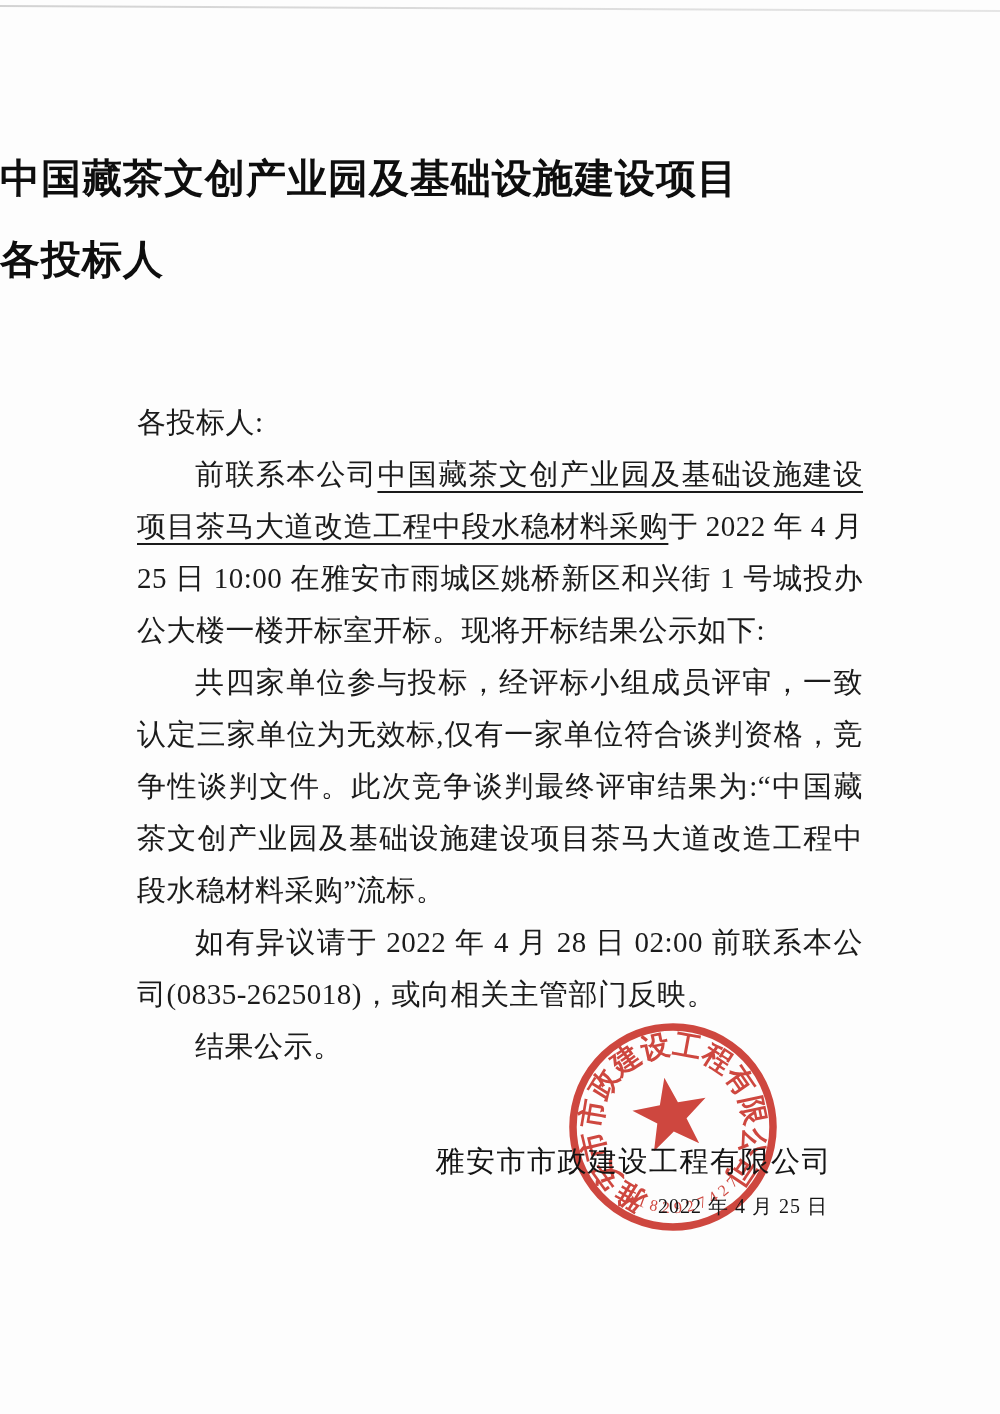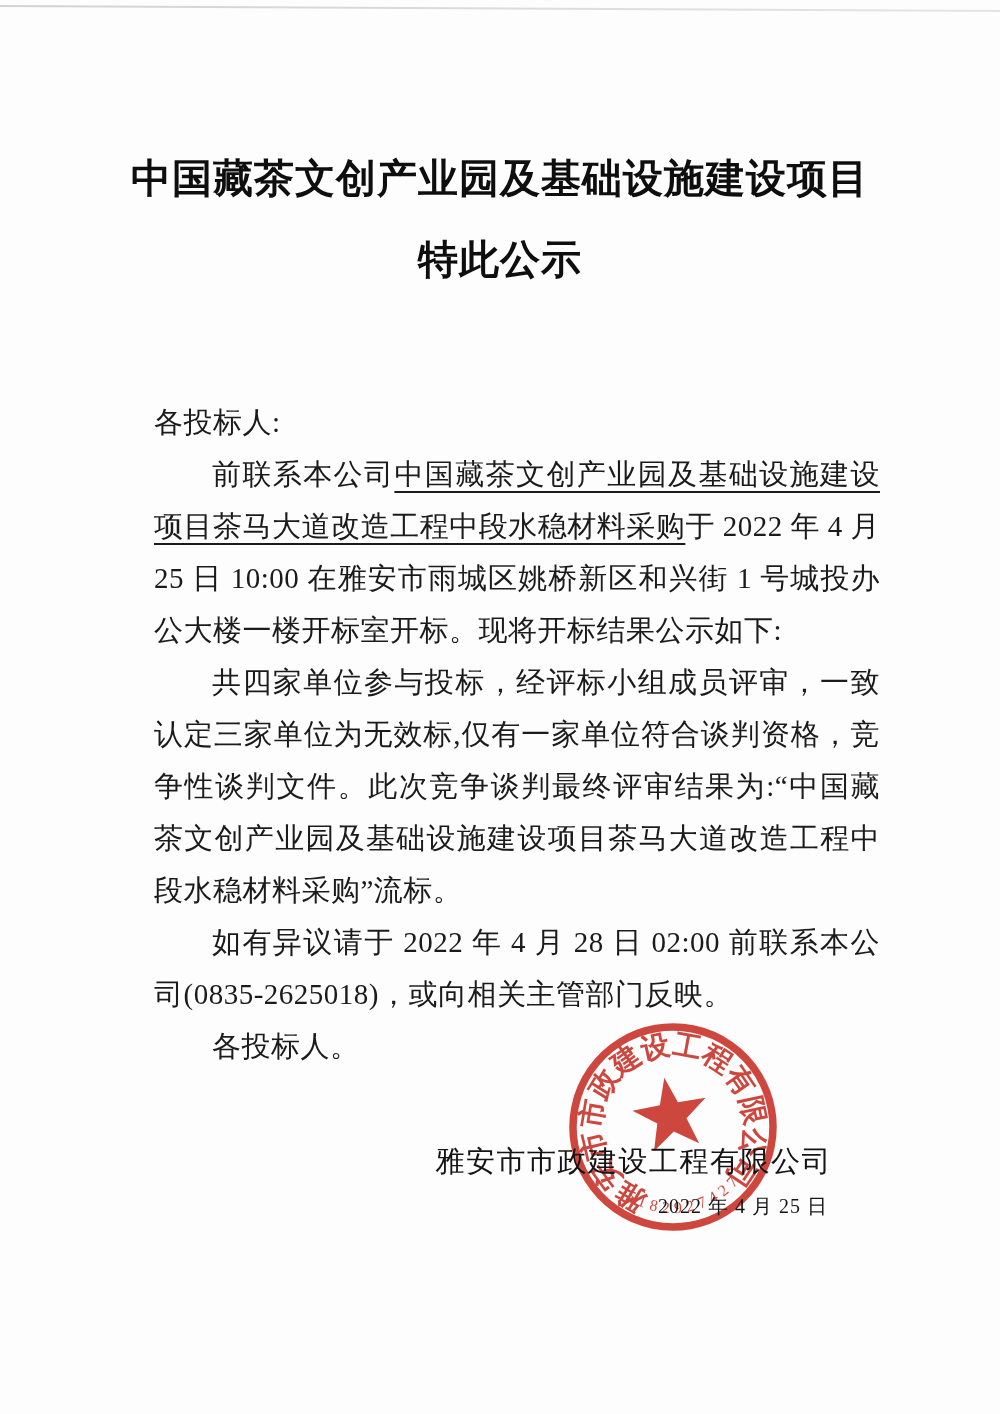--- a/index.html
+++ b/index.html
@@ -26,32 +26,32 @@
     transform: rotate(0.28deg);
     transform-origin: left center;
     opacity: 0.75;
   }
   .doc-title {
     position: absolute;
     top: 138px;
     left: 0;
     width: 100%;
     margin: 0;
-    text-align: center;
+    text-align: left;
     font-size: 40px;
     font-weight: 900;
     line-height: 81px;
     letter-spacing: 1px;
     color: #0e0e0e;
   }
   .doc-title .t-line { display: block; }
   .doc-body {
     position: absolute;
     top: 396px;
-    left: 154px;
+    left: 137px;
     width: 726px;
     font-size: 29px;
     line-height: 52px;
     letter-spacing: 0.5px;
     text-align: justify;
     color: #1b1b1b;
   }
   .doc-body p { margin: 0; }
   .para-indent { text-indent: 58px; }
   .u-seg {
@@ -90,29 +90,29 @@
 </style>
 </head>
 <body>
 
 <div class="page">
 
   <div class="scan-edge"></div>
 
   <h1 class="doc-title">
     <span class="t-line">中国藏茶文创产业园及基础设施建设项目</span>
-    <span class="t-line">特此公示</span>
+    <span class="t-line">各投标人</span>
   </h1>
 
   <div class="doc-body">
     <p class="salutation">各投标人:</p>
     <p class="para-indent"><span>前联系本公司</span><span class="u-seg">中国藏茶文创产业园及基础设施建设项目茶马大道改造工程中段水稳材料采购</span><span>于 2022 年 4 月 25 日 10:00 在雅安市雨城区姚桥新区和兴街 1 号城投办公大楼一楼开标室开标。现将开标结果公示如下:</span></p>
     <p class="para-indent">共四家单位参与投标，经评标小组成员评审，一致认定三家单位为无效标,仅有一家单位符合谈判资格，竞争性谈判文件。此次竞争谈判最终评审结果为:“中国藏茶文创产业园及基础设施建设项目茶马大道改造工程中段水稳材料采购”流标。</p>
     <p class="para-indent">如有异议请于 2022 年 4 月 28 日 02:00 前联系本公司(0835-2625018)，或向相关主管部门反映。</p>
-    <p class="para-indent">各投标人。</p>
+    <p class="para-indent">结果公示。</p>
   </div>
 
   <div class="stamp">
     <svg viewBox="-132 -132 264 264">
       <g transform="rotate(-10)">
         <circle cx="0" cy="0" r="100" fill="none" stroke-width="7.5" stroke="#cc372e"></circle>
         <polygon points="0,-39 9.17,-12.62 37.09,-12.05 14.84,4.82 22.93,31.55 0,15.6 -22.93,31.55 -14.84,4.82 -37.09,-12.05 -9.17,-12.62" transform="translate(0,-11)" fill="#cc372e"></polygon>
         <path id="ringPath" d="M -36,62.35 A 72,72 0 1 1 36,62.35" fill="none" stroke="none"></path>
         <path id="numPath" d="M -60.8,60.8 A 86,86 0 0 0 60.8,60.8" fill="none" stroke="none"></path>
         <text font-size="29" font-weight="bold" font-family="Liberation Serif, DejaVu Serif, serif" fill="#cc372e">

